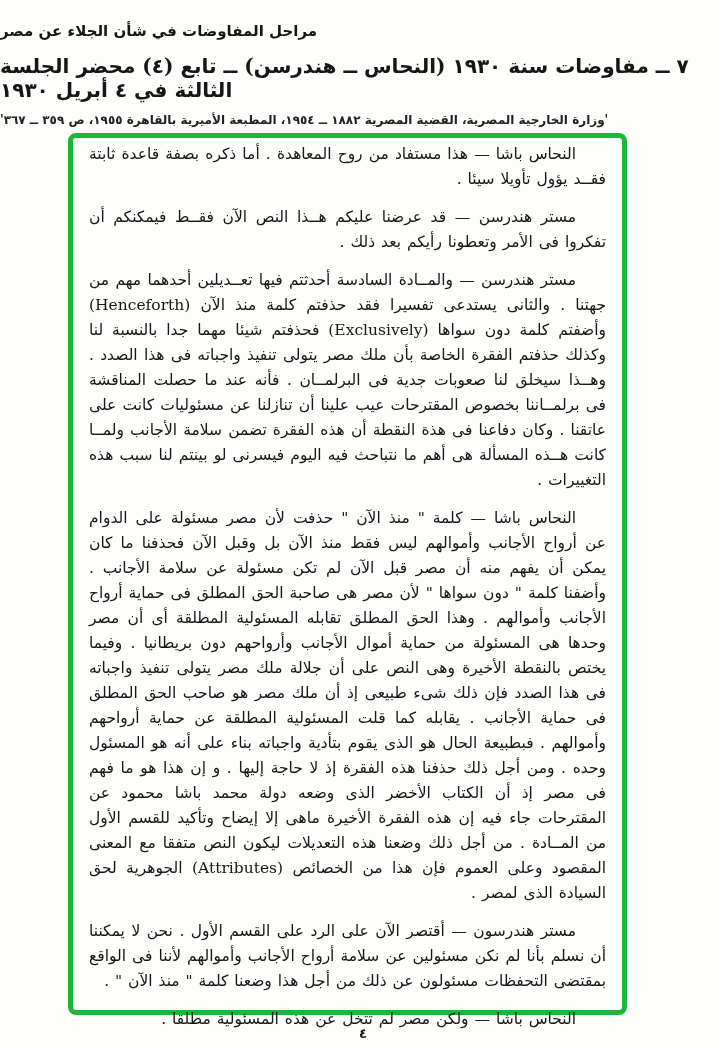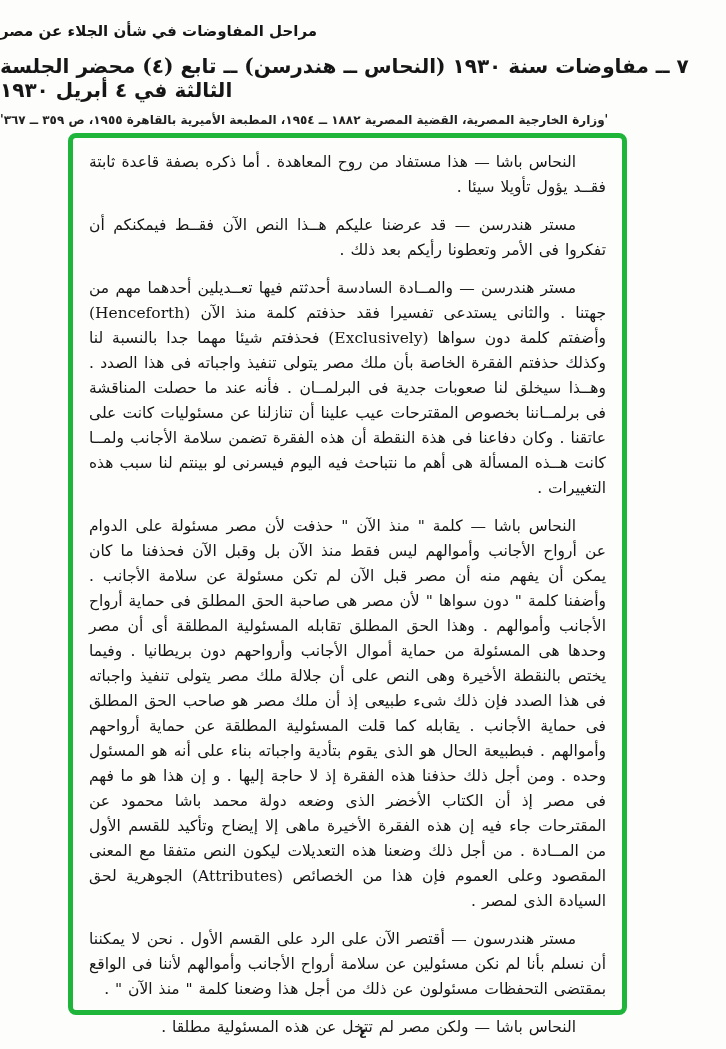--- a/index.html
+++ b/index.html
@@ -44,21 +44,21 @@
   .highlight-box {
     position: absolute;
     top: 133px;
     left: 68px;
     width: 559px;
     height: 882px;
     box-sizing: border-box;
     border: 5px solid #1eb53a;
     border-radius: 8px;
     background: #fdfdfb;
-    padding: 12px 16px 8px 16px;
+    padding: 4px 16px 8px 16px;
     direction: rtl;
   }
   .para {
     margin: 0 0 13px 0;
     font-size: 15.5px;
     line-height: 25px;
     text-align: justify;
     text-align-last: right;
     text-indent: 30px;
     direction: rtl;

